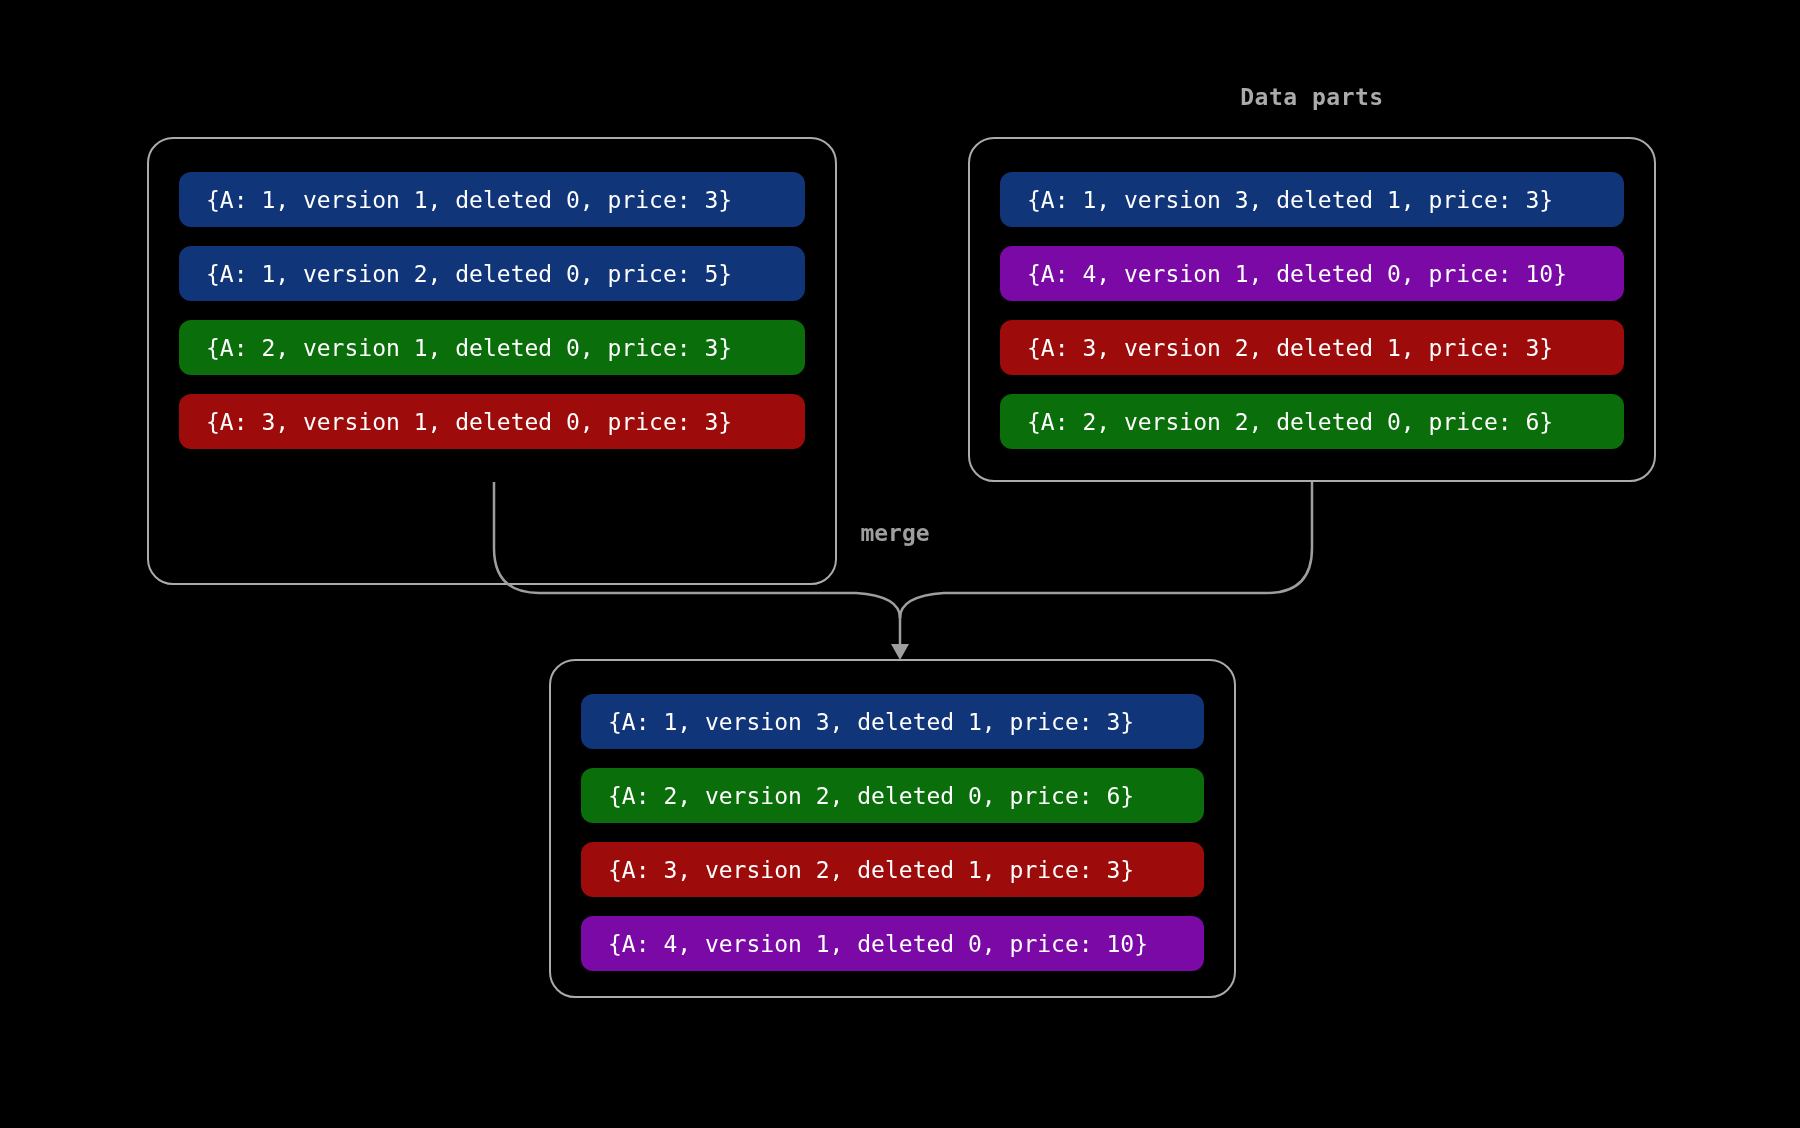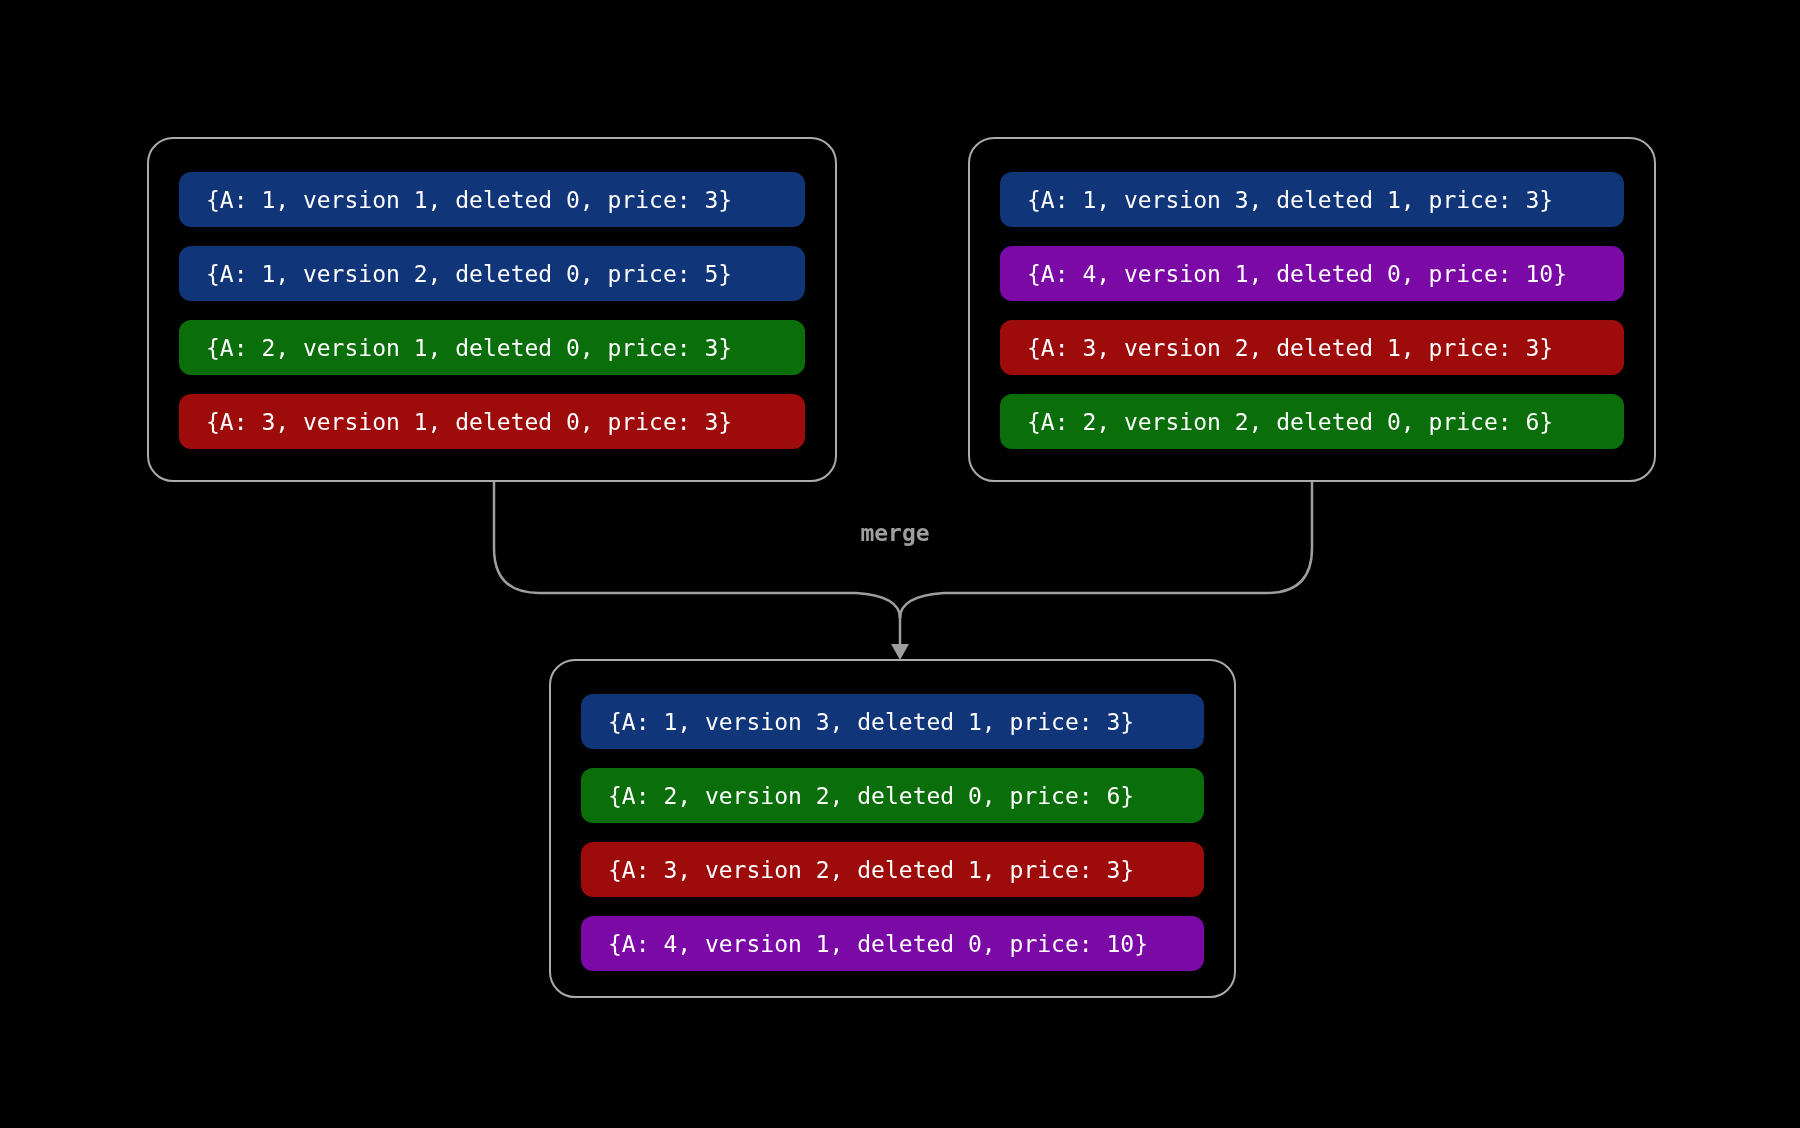--- a/index.html
+++ b/index.html
@@ -26,21 +26,21 @@
   }
   .title-left  { left: 332px; top: 84px; }
   .title-right { left: 1152px; top: 84px; }
   .box {
     position: absolute;
     box-sizing: border-box;
     border: 2px solid var(--border);
     border-radius: 26px;
     padding-top: 33px;
   }
-  .box-left   { left: 147px; top: 137px; width: 690px; height: 345px; }
+  .box-left   { left: 147px; top: 137px; width: 690px; height: 448px; }
   .box-right  { left: 968px; top: 137px; width: 688px; height: 345px; }
   .box-bottom { left: 549px; top: 659px; width: 687px; height: 339px; }
   .row {
     height: 55px;
     margin: 0 30px 19px 30px;
     border-radius: 12px;
     display: flex;
     align-items: center;
     padding-left: 27px;
     color: var(--row_text);
@@ -77,20 +77,21 @@
     fill: var(--line);
     stroke: none;
   }
 </style>
 </head>
 <body>
 
 <div class="canvas">
 
 
+  <div class="group-title title-right">Data parts</div>
 
   <div class="box box-left">
     <div class="row" data-color="blue">{A: 1, version 1, deleted 0, price: 3}</div>
     <div class="row" data-color="blue">{A: 1, version 2, deleted 0, price: 5}</div>
     <div class="row" data-color="green">{A: 2, version 1, deleted 0, price: 3}</div>
     <div class="row" data-color="red">{A: 3, version 1, deleted 0, price: 3}</div>
   </div>
 
   <div class="box box-right">
     <div class="row" data-color="blue">{A: 1, version 3, deleted 1, price: 3}</div>

